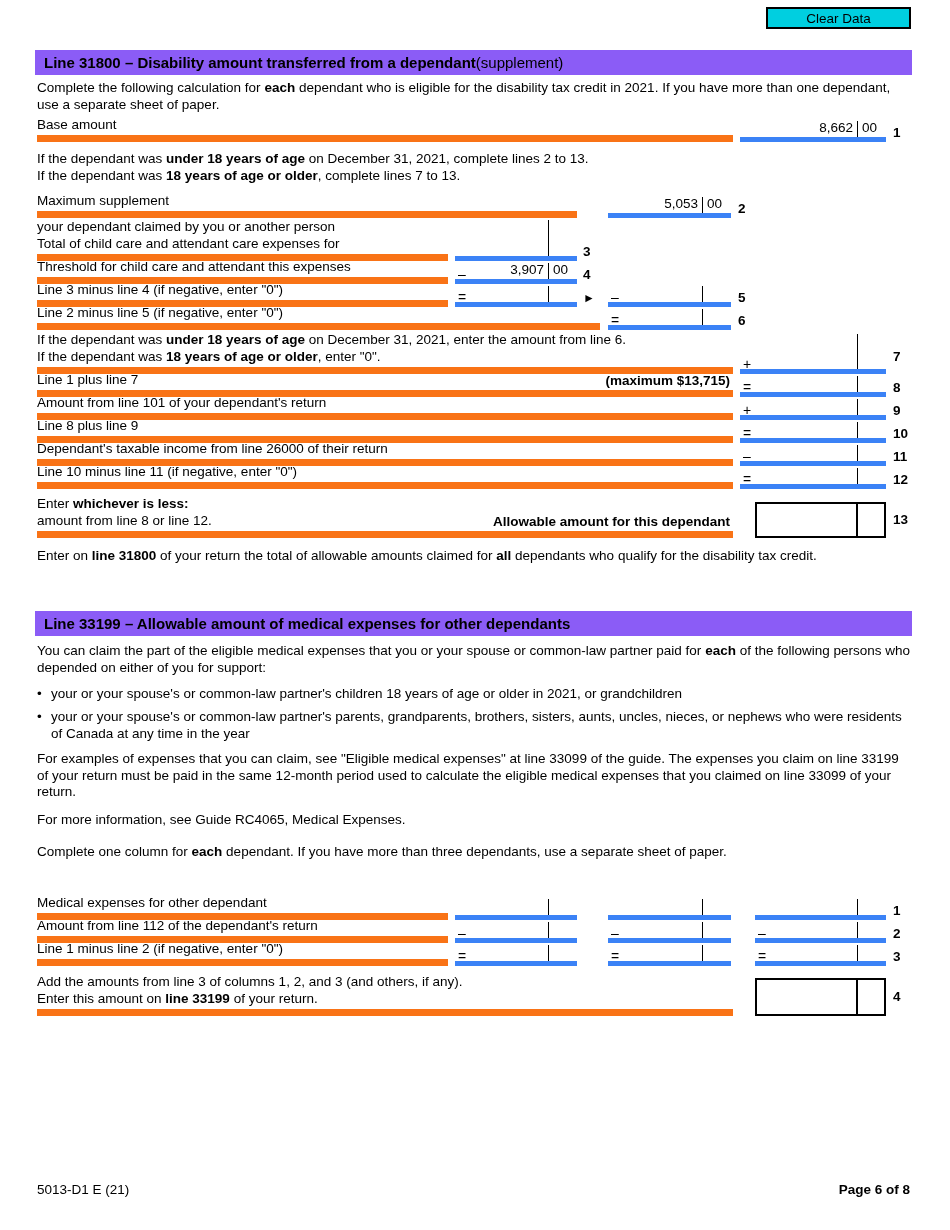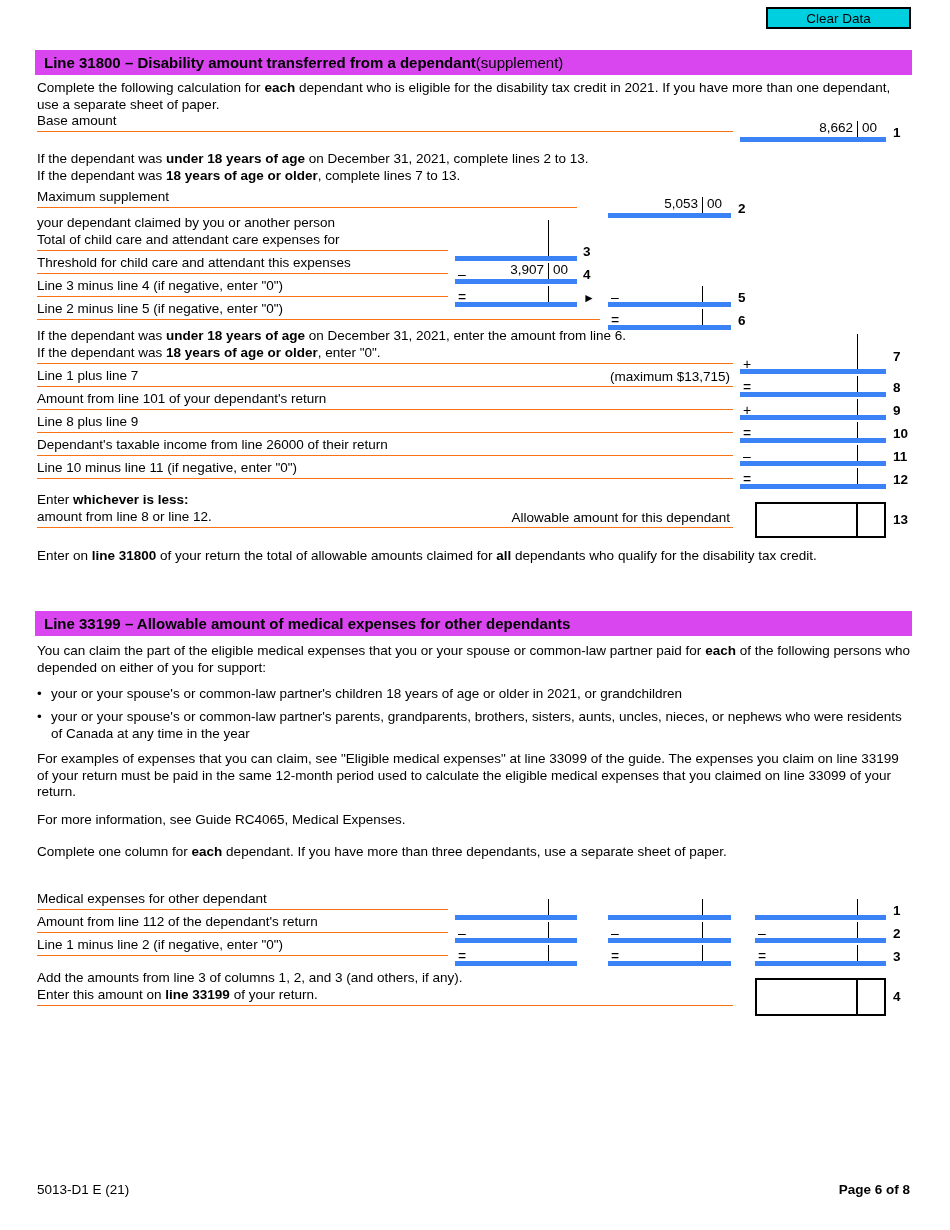--- a/index.html
+++ b/index.html
@@ -6,31 +6,31 @@
   html,body { width:950px; height:1230px; background:#fff; color:#000;
     font-family:"Liberation Sans", sans-serif; font-size:13.5px; }
   body { position:relative; overflow:hidden; }
 
   .clear-btn { position:absolute; left:766px; top:7px; width:145px; height:22px;
     background:#00cfe0; border:2px solid #000; display:flex; align-items:center;
     justify-content:center; cursor:pointer; font-size:13.5px; }
 
   .content { position:absolute; left:37px; top:0; width:873px; height:1230px; }
 
-  .secbar { position:absolute; left:-2px; width:877px; height:25px; background:#d946ef;
+  .secbar { position:absolute; left:-2px; width:877px; height:25px; background:#8b5cf6;
     display:flex; align-items:center; padding-left:9px; font-size:15px; }
   .secbar b { font-weight:bold; }
 
   .para { position:absolute; left:0; width:873px; line-height:16.5px; }
 
   .row { position:absolute; left:0; width:873px; }
-  .ul { position:absolute; left:0; bottom:10px; border-bottom:1px solid #f97316;
+  .ul { position:absolute; left:0; bottom:0; border-bottom:7px solid #f97316;
     display:flex; align-items:flex-end; }
   .ul .txt { padding-bottom:2px; line-height:16.5px; }
-  .ul .right { margin-left:auto; padding-bottom:2px; padding-right:3px; font-weight:normal; }
+  .ul .right { margin-left:auto; padding-bottom:2px; padding-right:3px; font-weight:bold; }
   .two { display:flex; flex-direction:column; }
 
   .field { position:absolute; bottom:0; border-bottom:5px solid #3b82f6; }
   .field .vsep { position:absolute; right:28px; top:0; bottom:0; width:1px; background:#000; }
   .field .dollars { position:absolute; right:33px; bottom:2px; }
   .field .cents { position:absolute; right:6px; bottom:2px; width:18px; text-align:left; }
 
   .boxfield { position:absolute; bottom:0; border:2px solid #000; background:#fff; }
   .boxfield .vsep { position:absolute; right:26px; top:0; bottom:0; width:2px; background:#000; }
 

